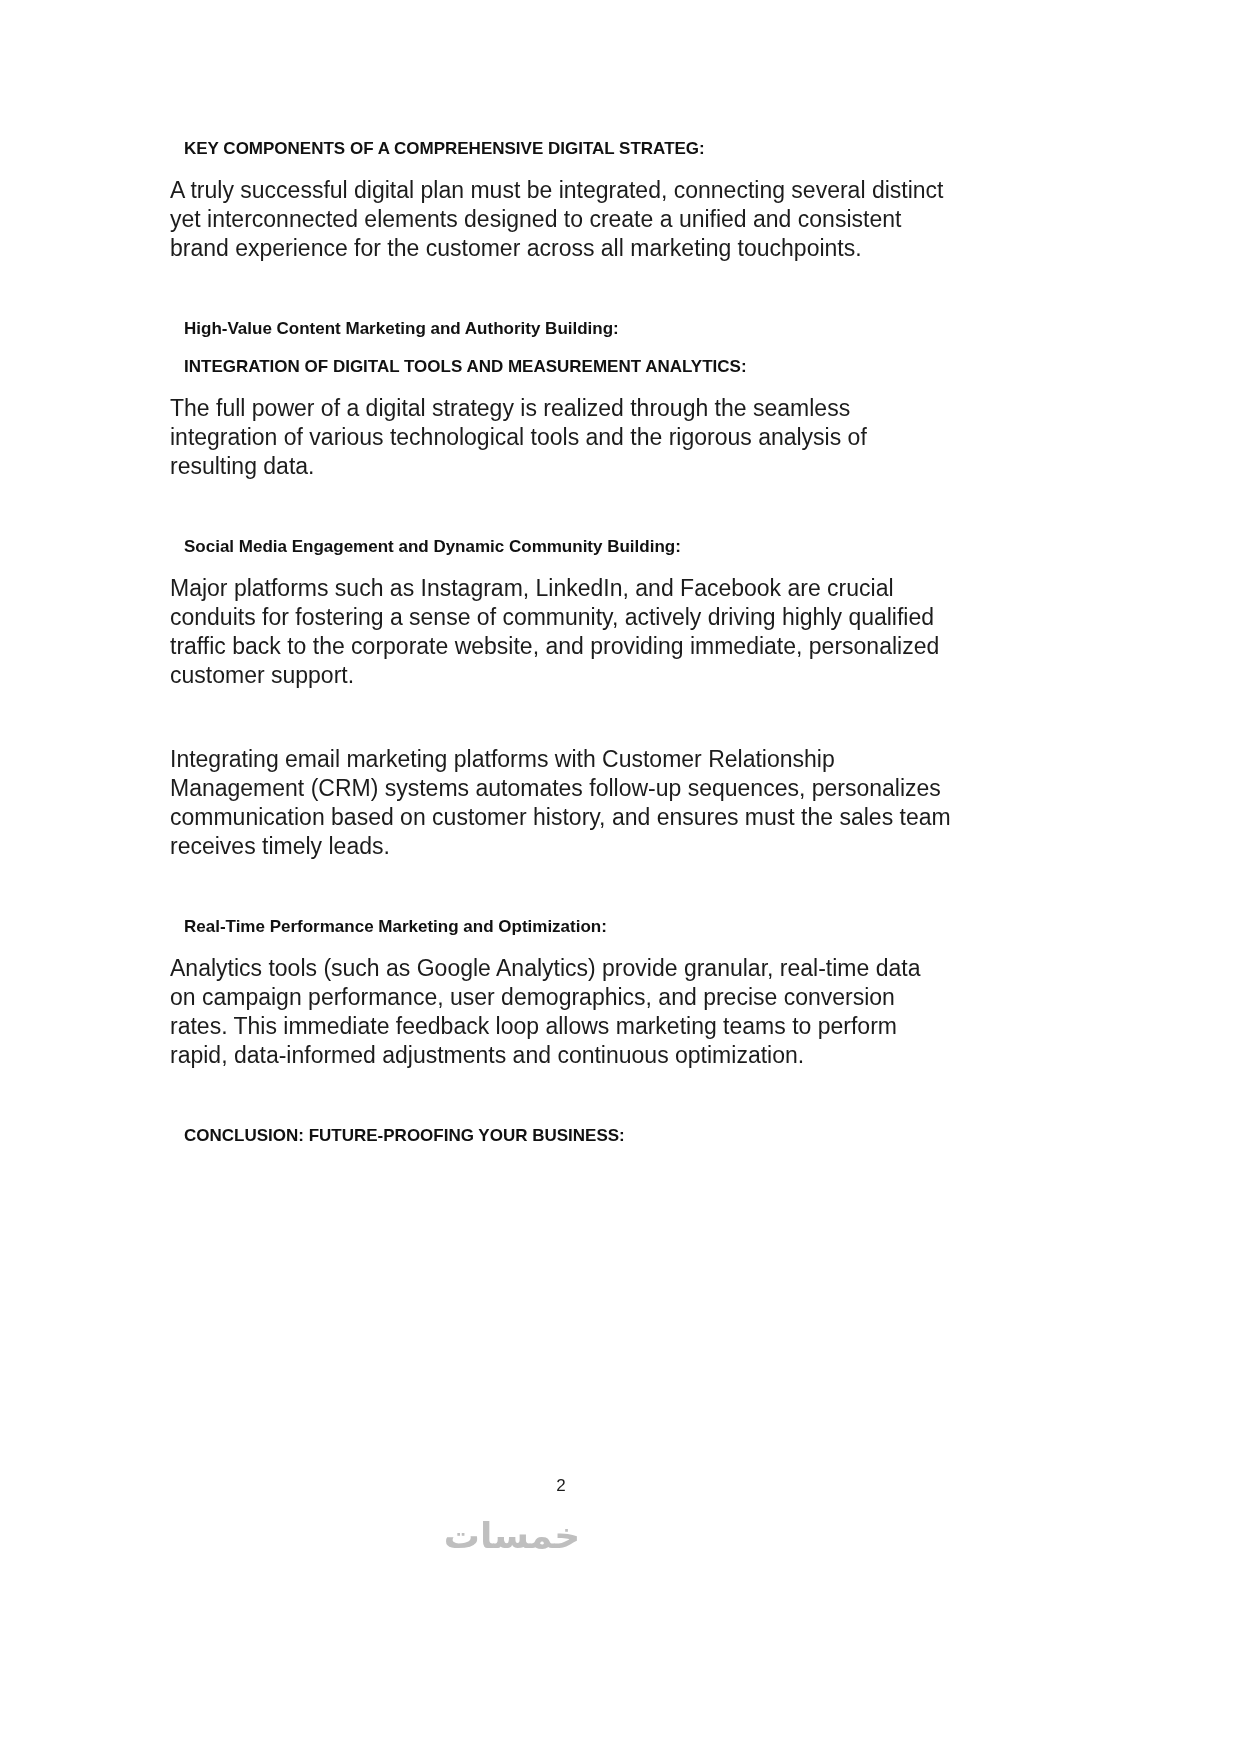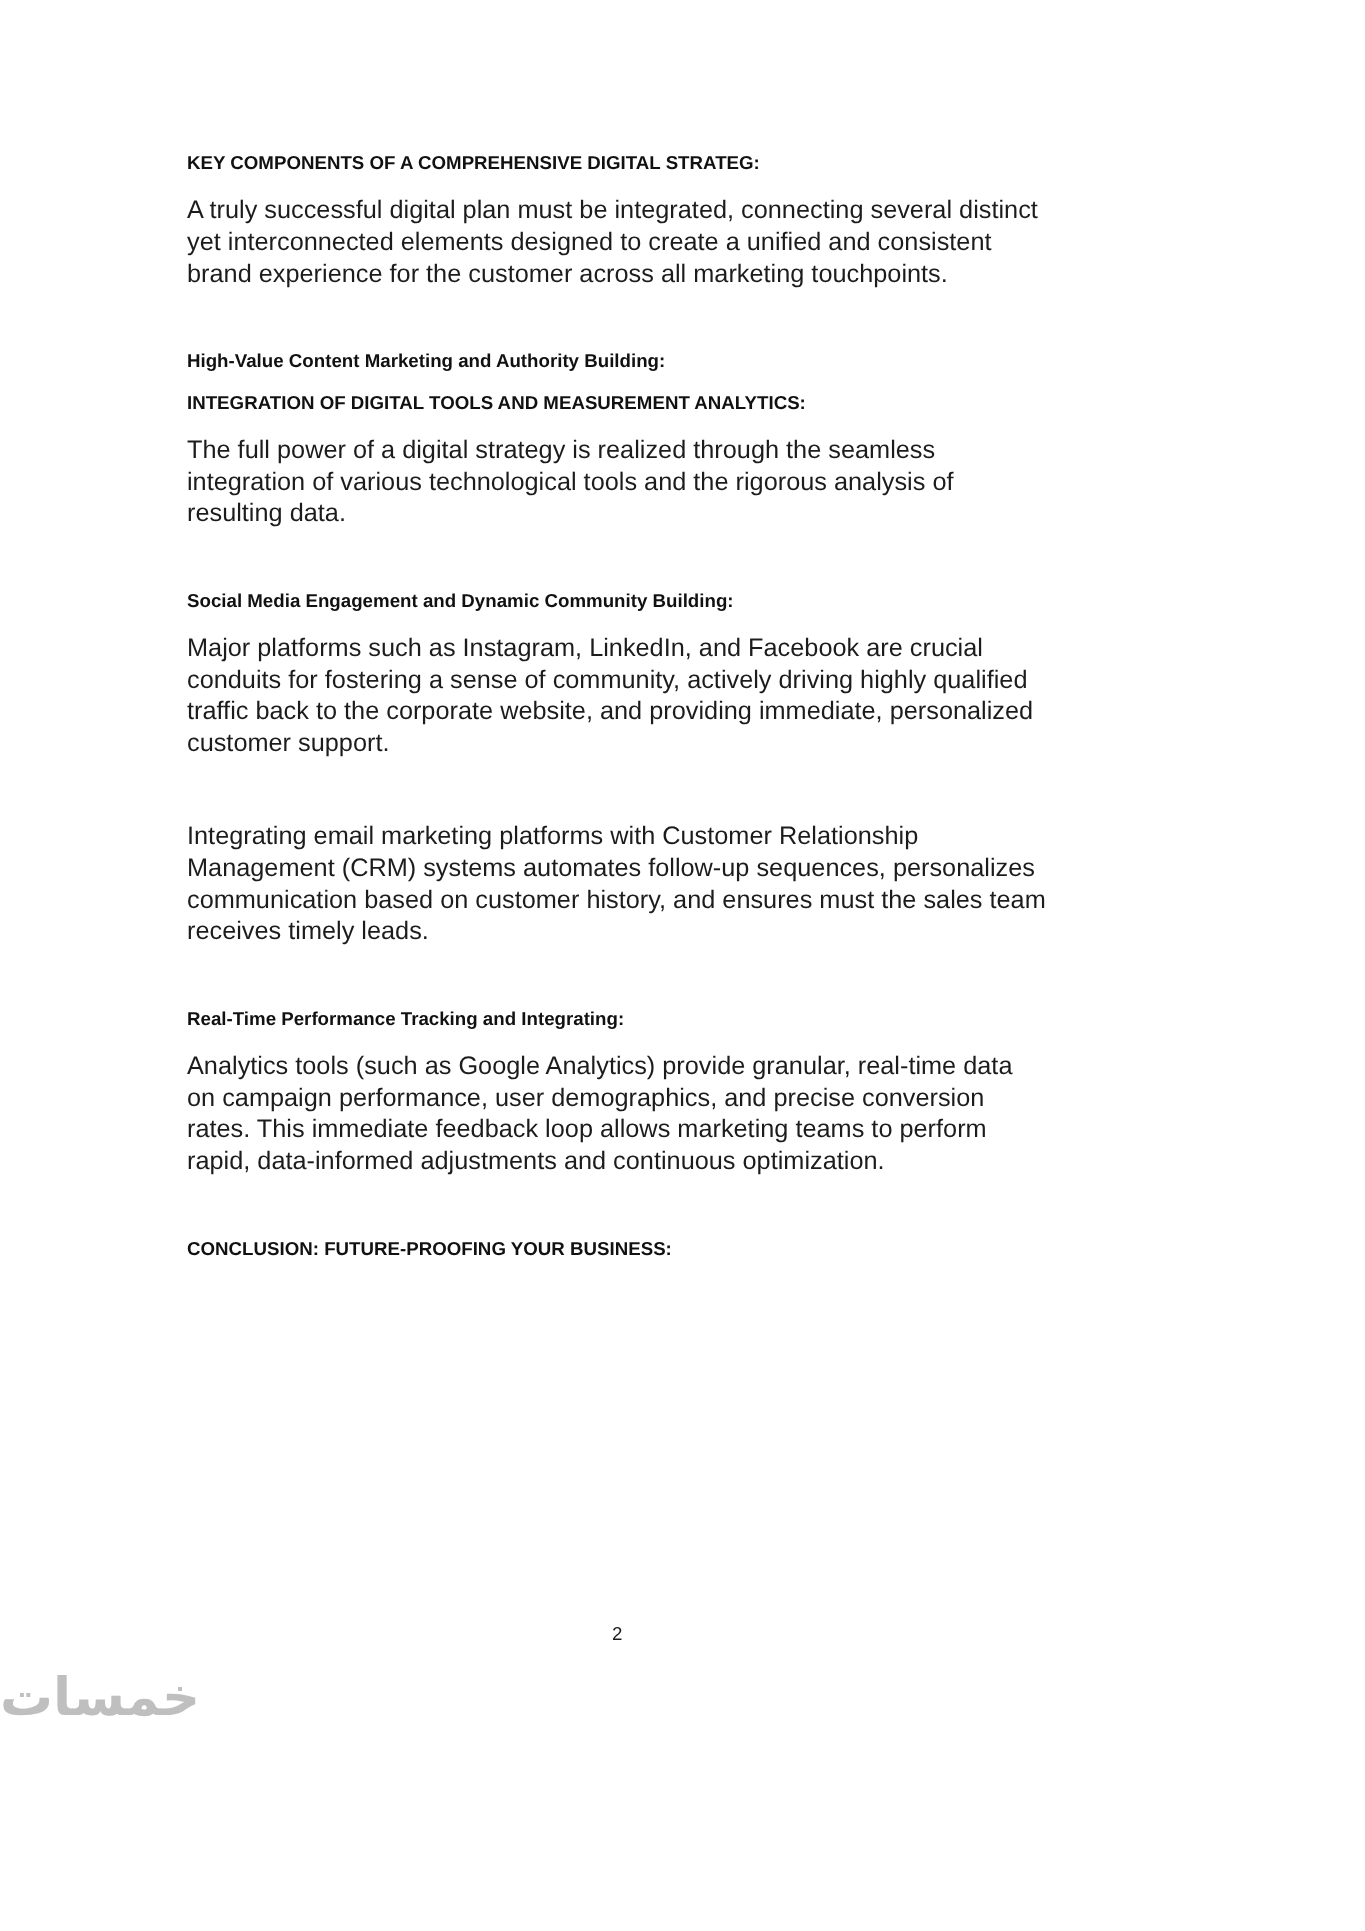--- a/index.html
+++ b/index.html
@@ -20,21 +20,21 @@
     top: 138px;
     left: 170px;
     width: 782px;
   }
   .section { margin: 0; }
   .section h2 {
     font-size: 17px;
     font-weight: bold;
     line-height: 22px;
     color: #111111;
-    margin: 0 0 16px 0;
+    margin: 0 0 16px 14px;
   }
   .section p {
     font-size: 23px;
     font-weight: normal;
     line-height: 29px;
     color: #1c1c1c;
     margin: 0 0 55px 0;
   }
   .page-number {
     position: absolute;
@@ -43,22 +43,22 @@
     width: 782px;
     text-align: center;
     font-size: 17px;
     color: #1c1c1c;
   }
   .watermark {
     position: absolute;
     top: 1515px;
     left: 0;
     width: 1024px;
-    text-align: left;
-    font-size: 48px;
+    text-align: center;
+    font-size: 36px;
     font-weight: bold;
     letter-spacing: 2px;
     color: #bfbfbf;
     direction: rtl;
     font-family: "DejaVu Sans", sans-serif;
   }
 </style>
 </head>
 <body>
 
@@ -82,21 +82,21 @@
     <div class="section">
       <h2>Social Media Engagement and Dynamic Community Building:</h2>
       <p>Major platforms such as Instagram, LinkedIn, and Facebook are crucial conduits for fostering a sense of community, actively driving highly qualified traffic back to the corporate website, and providing immediate, personalized customer support.</p>
     </div>
 
     <div class="section">
       <p>Integrating email marketing platforms with Customer Relationship Management (CRM) systems automates follow-up sequences, personalizes communication based on customer history, and ensures must the sales team receives timely leads.</p>
     </div>
 
     <div class="section">
-      <h2>Real-Time Performance Tracking and Integrating:</h2>
+      <h2>Real-Time Performance Marketing and Optimization:</h2>
       <p>Analytics tools (such as Google Analytics) provide granular, real-time data on campaign performance, user demographics, and precise conversion rates. This immediate feedback loop allows marketing teams to perform rapid, data-informed adjustments and continuous optimization.</p>
     </div>
 
     <div class="section">
       <h2>CONCLUSION: FUTURE-PROOFING YOUR BUSINESS:</h2>
     </div>
 
   </div>
 
   <div class="page-number">2</div>

